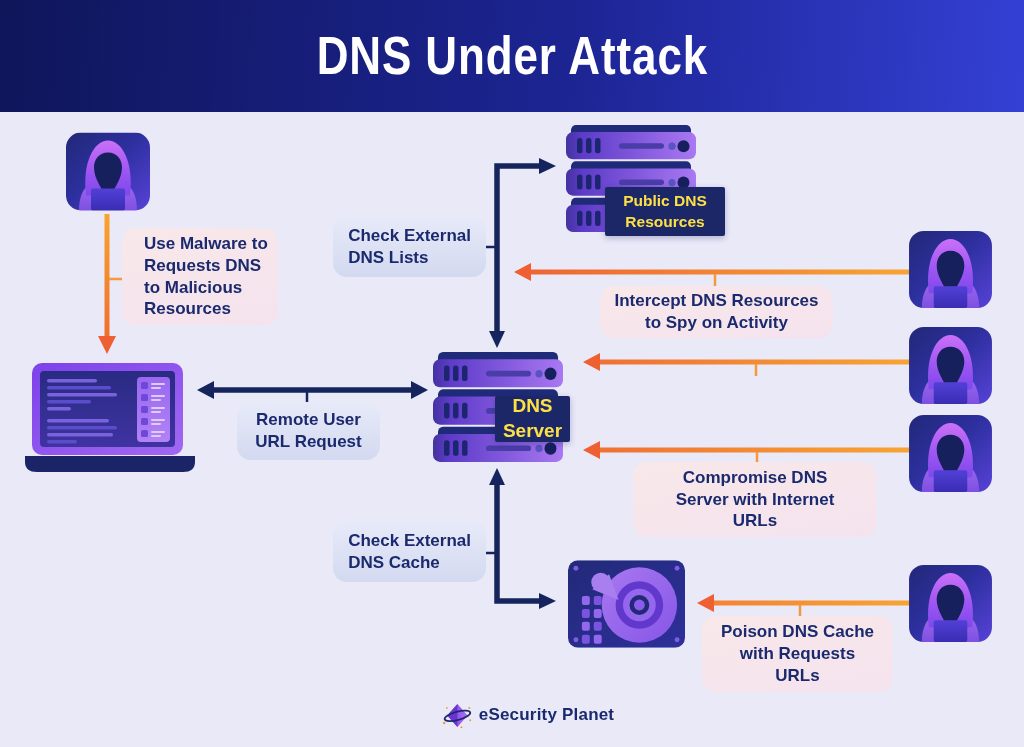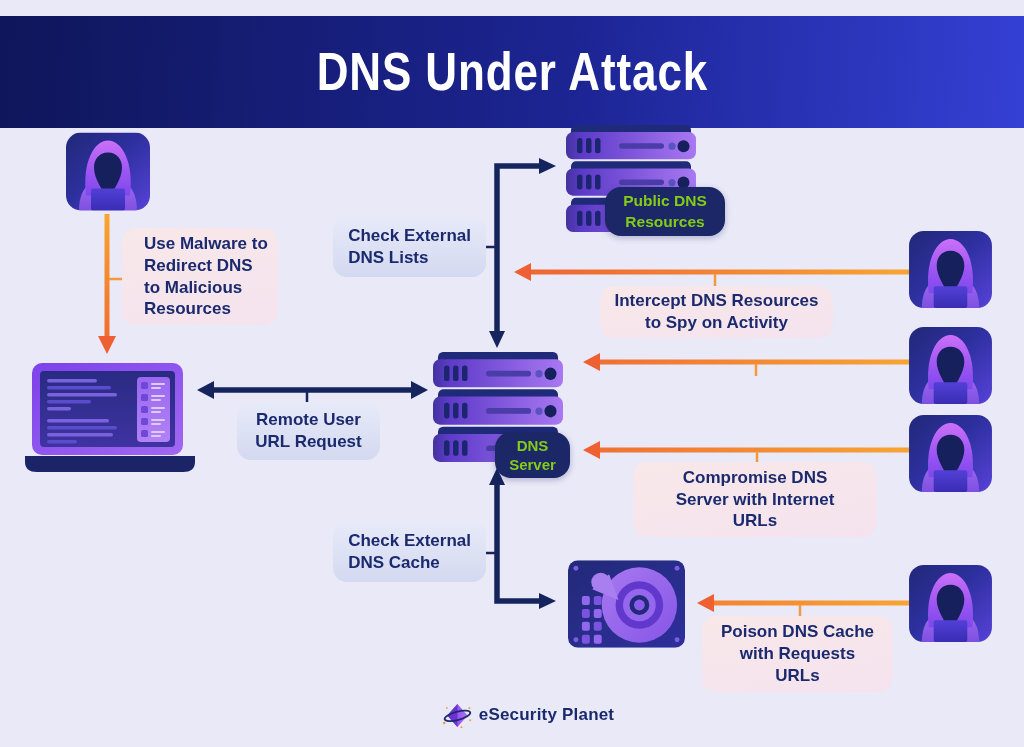--- a/index.html
+++ b/index.html
@@ -3,41 +3,41 @@
 <meta charset="utf-8">
 <style>
   html,body { margin:0; padding:0; background:#e9e9f8; }
   .canvas {
     position:relative; width:1024px; height:747px; overflow:hidden;
     background:#e9e9f8; font-family:"Liberation Sans", sans-serif;
   }
   .hdr {
     position:absolute; left:0; top:0; width:1024px; height:112px;
     background:linear-gradient(94deg,#0f165a 0%, #1c2492 55%, #3440d4 100%);
-    display:flex; align-items:center; justify-content:center;margin-top:16px;
+    display:flex; align-items:center; justify-content:center;
   }
   .hdr h1 {
     margin:0; color:#ffffff; font-size:50px; font-weight:800; letter-spacing:1px;
     transform:scale(.88,1.06);
   }
   .abs { position:absolute; }
   .connectors { position:absolute; left:0; top:0; pointer-events:none; }
   .callout {
     position:absolute; box-sizing:border-box; display:flex; align-items:center;
     color:#1b2a6e; font-size:17px; font-weight:600; line-height:1.28;
     white-space:pre-line; border-radius:14px;
   }
   .callout.info   { background:linear-gradient(180deg,#e7eaf8 0%,#d3d9f0 100%); }
   .callout.attack { background:linear-gradient(168deg,#f8e8e9 0%,#f4e3ee 100%); }
   .c-center { justify-content:center; text-align:center; }
   .c-right  { justify-content:flex-end; text-align:left; }
   .c-left   { justify-content:flex-start; text-align:left; }
   .chip {
     position:absolute; box-sizing:border-box; display:flex; align-items:center; justify-content:center;
-    background:#1b2766; color:#84cc16; border-radius:16px; font-weight:600;
+    background:#1b2766; color:#fde047; border-radius:2px; font-weight:600;
     text-align:center; white-space:pre-line; line-height:1.3;
     box-shadow:0 2px 6px rgba(20,30,90,.28);
   }
   .footer {
     position:absolute; left:0; right:0; top:701px;
     display:flex; align-items:center; justify-content:center; gap:7px;margin-left:32px;
   }
   .brand { color:#1b2a6e; font-size:17px; font-weight:700; letter-spacing:.2px; }
 </style>
 </head>
@@ -297,25 +297,25 @@
     </svg>
   <svg class="abs" style="left:909px;top:415px" width="83" height="77" viewBox="0 0 84 78">
       <use href="#sym-hacker" xlink:href="#sym-hacker"></use>
     </svg>
   <svg class="abs" style="left:909px;top:565px" width="83" height="77" viewBox="0 0 84 78">
       <use href="#sym-hacker" xlink:href="#sym-hacker"></use>
     </svg>
 
   <div class="chip" style="left:605px;top:187px;width:120px;height:49px;font-size:15.5px">Public DNS
 Resources</div>
-  <div class="chip" style="left:495px;top:432px;width:75px;height:46px;font-size:15px">DNS
+  <div class="chip" style="left:495px;top:396px;width:75px;height:46px;font-size:19px">DNS
 Server</div>
 
   <div class="callout attack c-left" style="left:122px;top:228px;width:156px;height:97px;padding-left:22px">Use Malware to
-Redirect DNS
+Requests DNS
 to Malicious
 Resources</div>
   <div class="callout info c-right" style="left:333px;top:216px;width:153px;height:61px;padding-right:15px">Check External
 DNS Lists</div>
   <div class="callout info c-center" style="left:237px;top:402px;width:143px;height:58px">Remote User
 URL Request</div>
   <div class="callout attack c-center" style="left:600px;top:286px;width:233px;height:52px">Intercept DNS Resources
 to Spy on Activity</div>
   <div class="callout attack c-center" style="left:633px;top:462px;width:244px;height:75px">Compromise DNS
 Server with Internet

